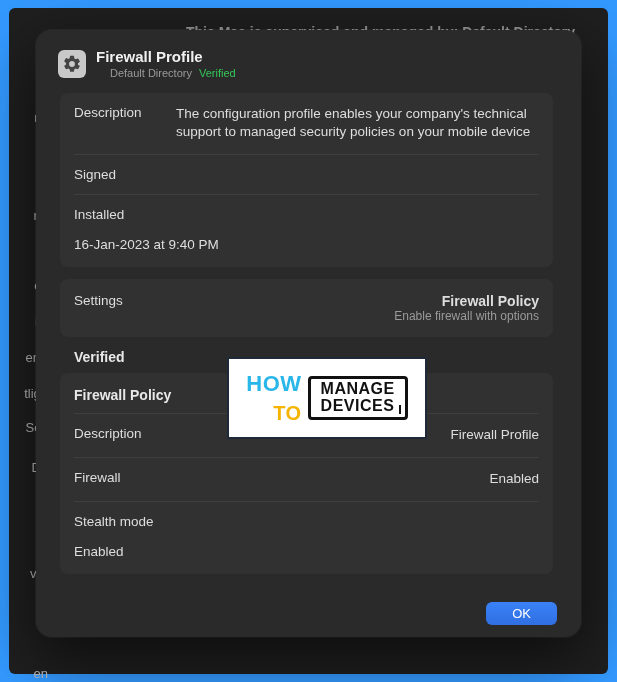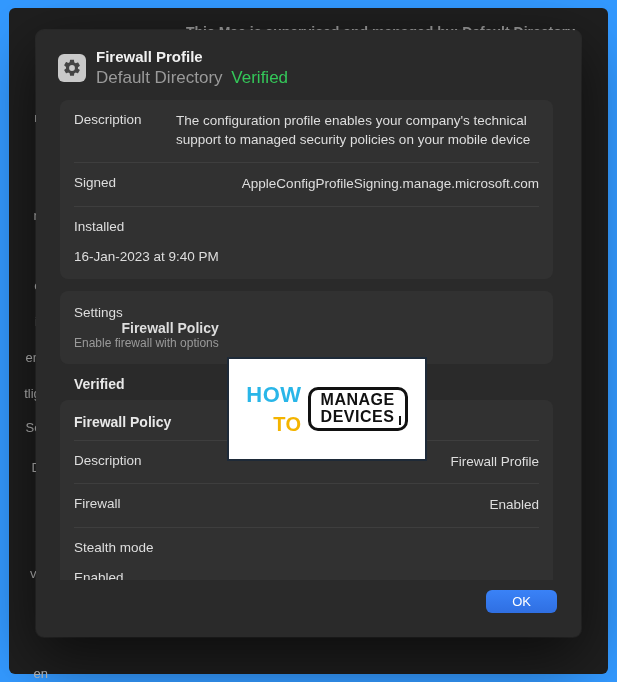--- a/index.html
+++ b/index.html
@@ -57,25 +57,25 @@
       right: 1px;
       white-space: nowrap;
     }
     .sheet {
       position: absolute;
       left: 36px;
       top: 30px;
       width: 545px;
       height: 607px;
       background: #2a2a2a;
-      border-radius: 8px;
+      border-radius: 16px;
       box-shadow: 0 20px 60px rgba(0,0,0,0.6), 0 0 0 1px rgba(255,255,255,0.06);
       display: flex;
       flex-direction: column;
-      padding: 18px 14px 24px 14px;
+      padding: 18px 14px 12px 14px;
     }
     .scroll-area {
       flex: 1;
       overflow-y: auto;
       padding-right: 4px;
     }
     .scroll-area::-webkit-scrollbar {
       width: 8px;
     }
     .scroll-area::-webkit-scrollbar-thumb {
@@ -107,22 +107,23 @@
       display: flex;
       flex-direction: column;
       line-height: 1.25;
     }
     .profile-title {
       font-size: 15px;
       font-weight: 600;
       color: #f0f0f0;
     }
     .profile-sub {
-      font-size: 17px;
+      font-size: 11px;
       color: #9a9a9a;
+      margin-left: 14px;
     }
     .verified {
       color: #34c759;
       margin-left: 4px;
     }
     .section-card {
       background: #313131;
       border-radius: 8px;
       margin: 0 10px 12px 10px;
       padding: 0 14px;
@@ -151,21 +152,20 @@
       line-height: 1.4;
     }
     .kv-value.right {
       text-align: right;
     }
     .settings-row {
       display: flex;
       justify-content: space-between;
       align-items: flex-start;
       padding: 14px 0;
-      flex-direction: column;
     }
     .settings-title {
       color: #dedede;
       font-size: 14px;
       font-weight: 600;
       text-align: right;
     }
     .settings-sub {
       color: #9a9a9a;
       font-size: 12px;
@@ -198,21 +198,21 @@
       padding: 4px 26px;
       font-size: 13px;
       font-weight: 500;
       cursor: pointer;
     }
     .watermark {
       position: absolute;
       left: 227px;
       top: 357px;
       width: 200px;
-      height: 104px;
+      height: 82px;
       background: #fff;
       border: 2px solid #1e2a38;
       padding: 6px 8px;
       display: flex;
       align-items: center;
       justify-content: center;
       gap: 6px;
       pointer-events: none;
       z-index: 10;
     }
@@ -221,21 +221,21 @@
       font-weight: 800;
       font-size: 22px;
       line-height: 0.9;
       text-align: right;
       letter-spacing: 0.5px;
     }
     .wm-left .l1 { color: #29b6e8; }
     .wm-left .l2 { color: #f4b400; font-size: 20px; margin-top: 10px; }
     .wm-right {
       border: 3px solid #111;
-      border-radius: 10px;
+      border-radius: 4px;
       padding: 2px 10px 2px 10px;
       font-family: Arial, sans-serif;
       font-weight: 800;
       font-size: 16px;
       color: #111;
       line-height: 1.05;
       letter-spacing: 0.5px;
       position: relative;
     }
     .wm-right::after {
@@ -287,21 +287,20 @@
       </div>
     </div>
 
     <div class="section-card">
       <div class="kv-row">
         <div class="kv-label">Description</div>
         <div class="kv-value">The configuration profile enables your company's technical support to managed security policies on your mobile device</div>
       </div>
       <div class="kv-row">
         <div class="kv-label">Signed</div>
-        <div class="kv-value right">AppleConfigProfileSigning.manage.microsoft.com</div>
       </div>
       <div class="kv-row">
         <div class="kv-label">Installed</div>
         <div class="kv-value right">16-Jan-2023 at 9:40 PM</div>
       </div>
     </div>
 
     <div class="section-card">
       <div class="settings-row">
         <div class="kv-label">Settings</div>

